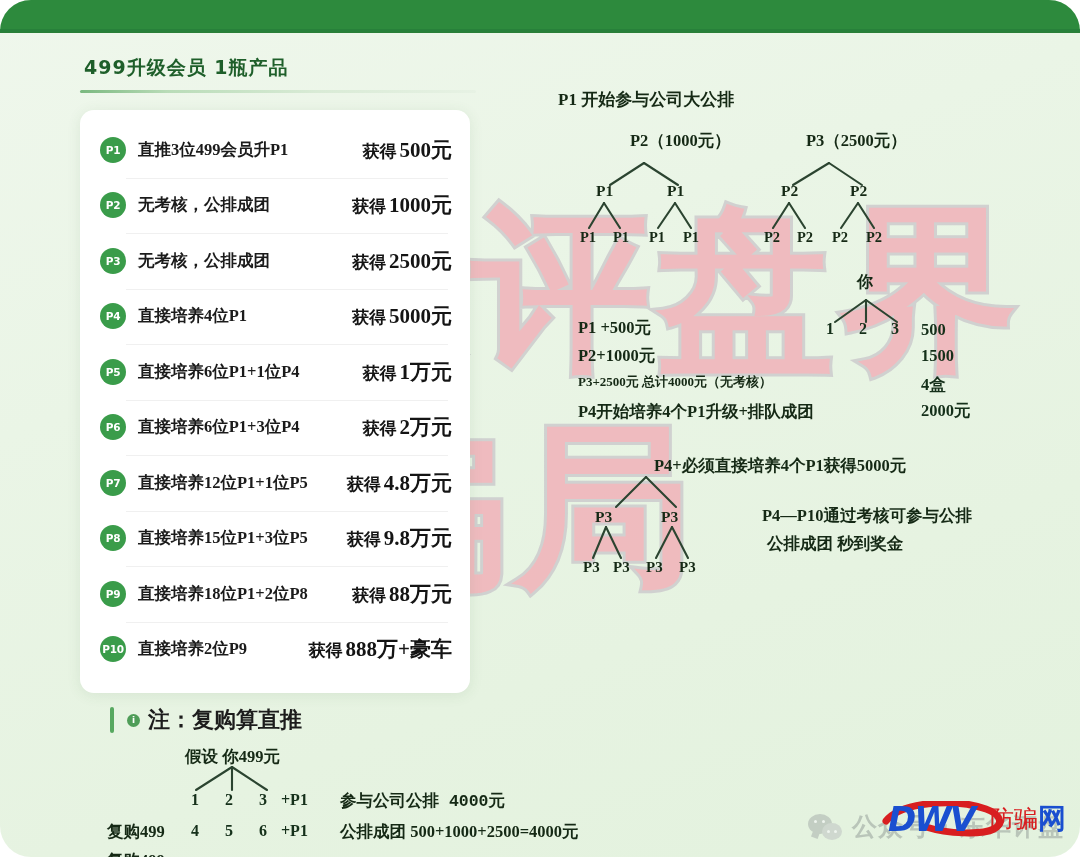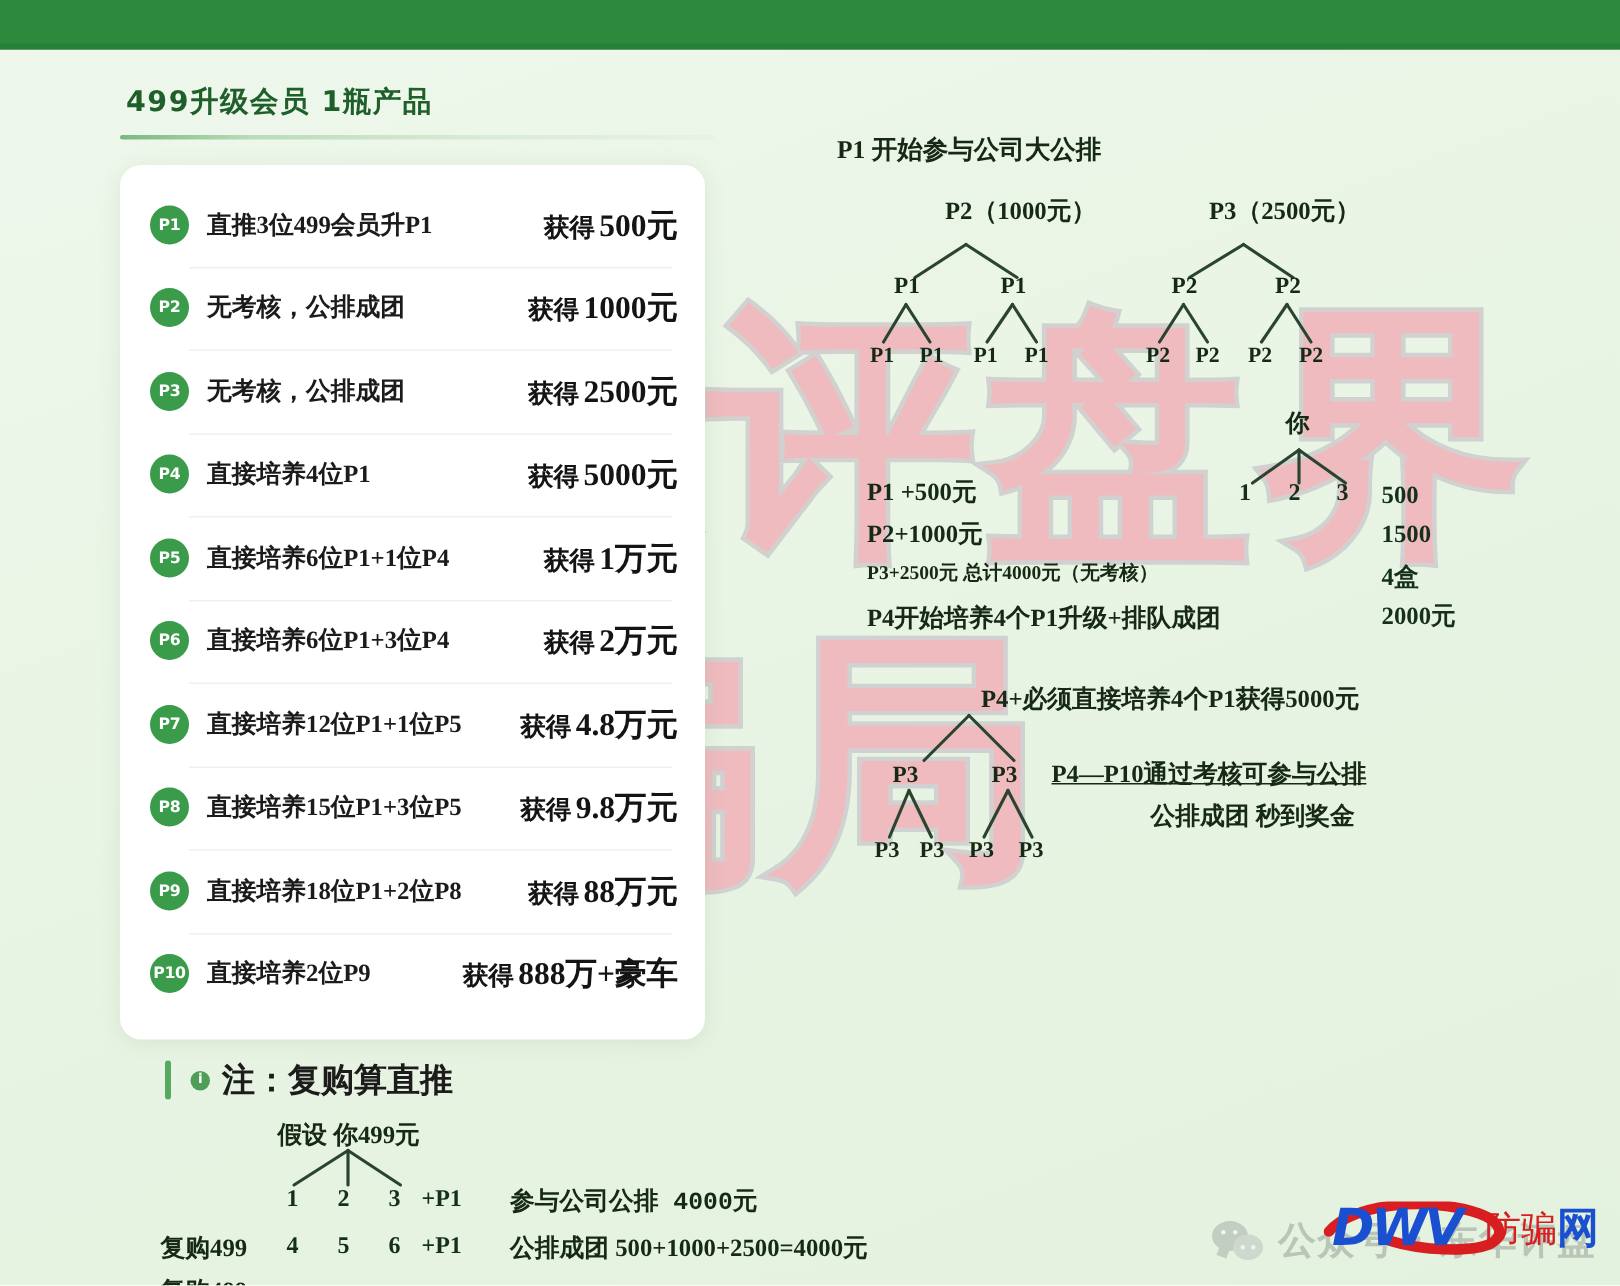--- a/index.html
+++ b/index.html
@@ -5,20 +5,21 @@
   * { box-sizing: border-box; margin: 0; padding: 0; }
   html, body {
     width: 1080px; height: 857px;
     font-family: "Liberation Serif", "DejaVu Serif", serif;
     overflow: hidden;
   }
   #page {
     position: relative; width: 1080px; height: 857px;
     background: linear-gradient(160deg,#eff7ec 0%, #eaf5e6 35%, #e6f3e1 70%, #e3f2de 100%);
     overflow: hidden;
+    border-radius: 31px;
   }
 
   
   #topbar {
     position:absolute; left:0; top:0; width:1080px; height:33px;
     background:#2d8a3d;
     border-bottom:1px solid #2a7f38;
   }
   #topbar:after{
     content:""; position:absolute; left:0; right:0; bottom:0; height:3px;
@@ -328,21 +329,21 @@
   <div class="t" style="left:654px; top:455px; font-size:16.5px;">P4+必须直接培养4个P1获得5000元</div>
 
   <div class="t" style="left:595px; top:508px; font-size:15.5px;">P3</div>
   <div class="t" style="left:661px; top:508px; font-size:15.5px;">P3</div>
 
   <div class="t" style="left:583px; top:559px; font-size:15px;">P3</div>
   <div class="t" style="left:613px; top:559px; font-size:15px;">P3</div>
   <div class="t" style="left:646px; top:559px; font-size:15px;">P3</div>
   <div class="t" style="left:679px; top:559px; font-size:15px;">P3</div>
 
-  <div class="t" style="left:701px; top:505px; font-size:16.5px;text-decoration:underline;">P4—P10通过考核可参与公排</div>
+  <div class="t" style="left:762px; top:505px; font-size:16.5px;">P4—P10通过考核可参与公排</div>
   <div class="t" style="left:767px; top:533px; font-size:16.5px;">公排成团 秒到奖金</div>
 
   <div class="t" style="left:185px; top:746px; font-size:16.5px;">假设 你499元</div>
 
   <div class="t n" style="left:191px; top:791px; font-size:16px;">1</div>
   <div class="t n" style="left:225px; top:791px; font-size:16px;">2</div>
   <div class="t n" style="left:259px; top:791px; font-size:16px;">3</div>
   <div class="t n" style="left:281px; top:791px; font-size:16px;">+P1</div>
   <div class="t" style="left:340px; top:790px; font-size:16.5px;font-family:Liberation Mono, monospace;">参与公司公排  4000元</div>
 

